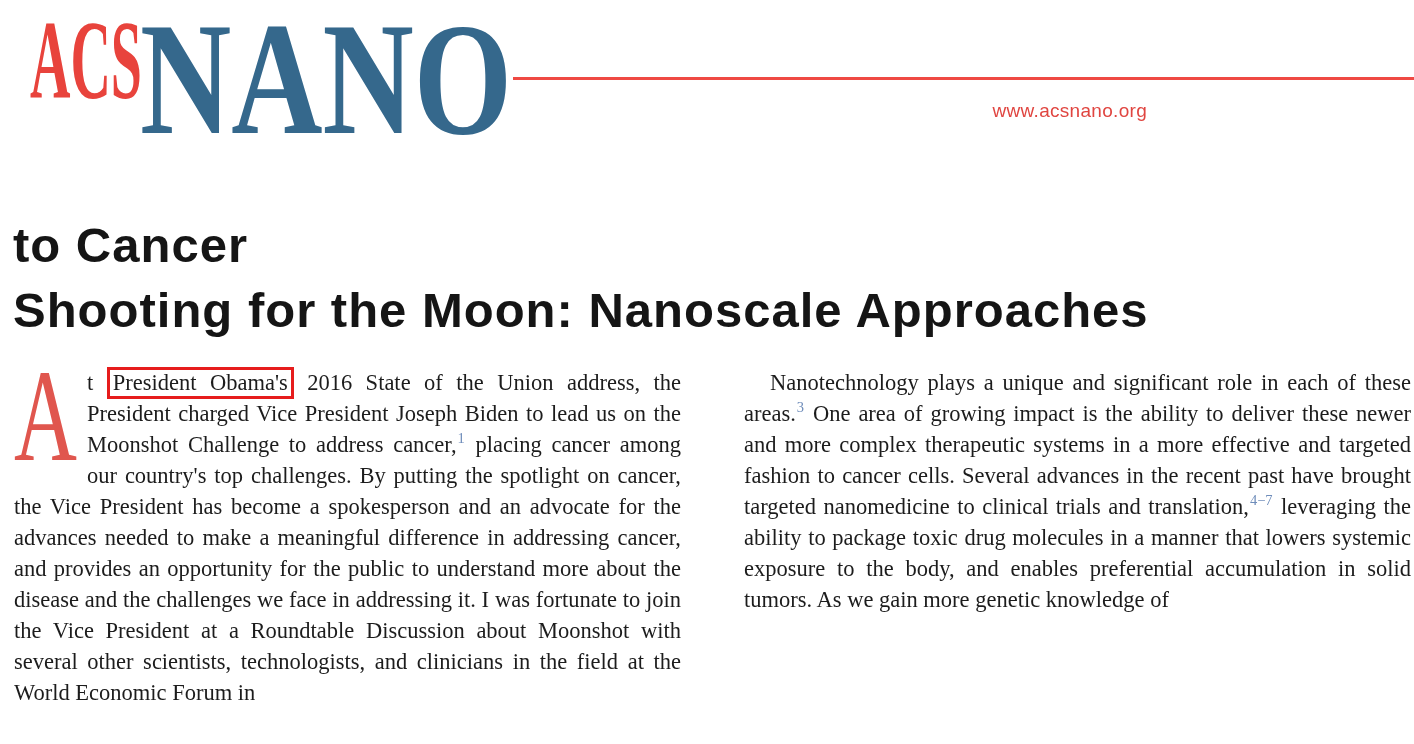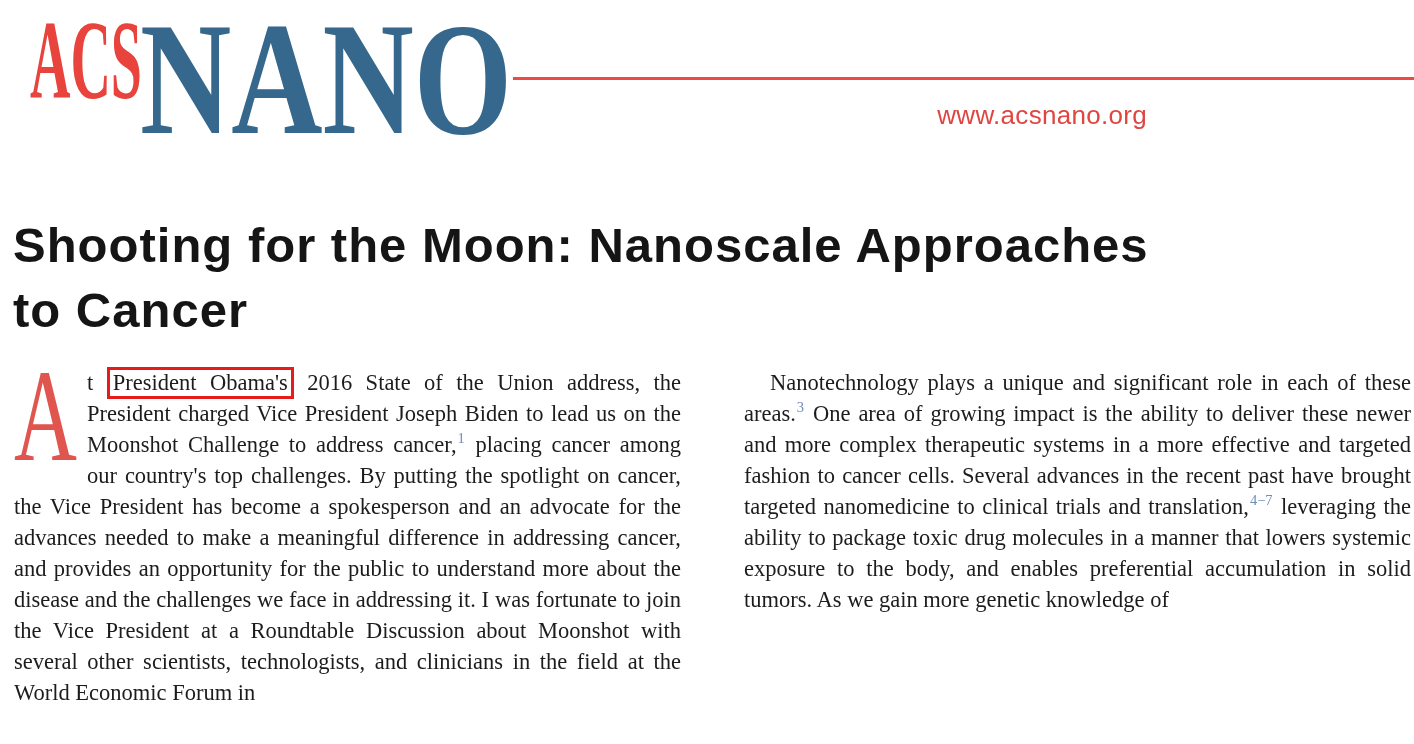--- a/index.html
+++ b/index.html
@@ -23,21 +23,21 @@
   .header-rule {
     position: absolute;
     left: 513px; top: 77px;
     width: 901px; height: 3px;
     background: #ef4943;
   }
   .journal-url {
     position: absolute;
     top: 100px; right: 7px;
     font-family: "Liberation Sans", sans-serif;
-    font-size: 26px;
+    font-size: 19px;
     letter-spacing: 0.3px;
     color: #e04540;
     text-decoration: none;
     cursor: pointer;
   }
 
   
   .article-title {
     position: absolute;
     left: 13px; top: 213px;
@@ -107,22 +107,22 @@
   <div class="masthead">
     <svg class="logo-svg" viewBox="0 0 540 150">
       <text x="30" y="90" font-family="Liberation Serif, serif" font-weight="bold" font-size="112" fill="#e8433c" textLength="112" lengthAdjust="spacingAndGlyphs">ACS</text>
       <text x="140" y="125" font-family="Liberation Serif, serif" font-weight="bold" font-size="162" fill="#35688c" textLength="372" lengthAdjust="spacingAndGlyphs">NANO</text>
     </svg>
     <div class="header-rule"></div>
     <div class="journal-url">www.acsnano.org</div>
   </div>
 
   <div class="article-title">
+    <div>to Cancer</div>
     <div>Shooting for the Moon: Nanoscale Approaches</div>
-    <div>to Cancer</div>
   </div>
 
   <div>
 
     <div class="column column-left">
       <p class="para">
         <span class="drop-cap">A</span><span><span class="seg-plain">t </span><span class="seg-redbox">President Obama's</span><span class="seg-plain"> 2016 State of the Union address, the President charged Vice President Joseph Biden to lead us on the Moonshot Challenge to address cancer,</span><span class="seg-sup">1</span><span class="seg-plain"> placing cancer among our country's top challenges. By putting the spotlight on cancer, the Vice President has become a spokesperson and an advocate for the advances needed to make a meaningful difference in addressing cancer, and provides an opportunity for the public to understand more about the disease and the challenges we face in addressing it. I was fortunate to join the Vice President at a Roundtable Discussion about Moonshot with several other scientists, technologists, and clinicians in the field at the World Economic Forum in</span></span>
       </p>
     </div>
 

